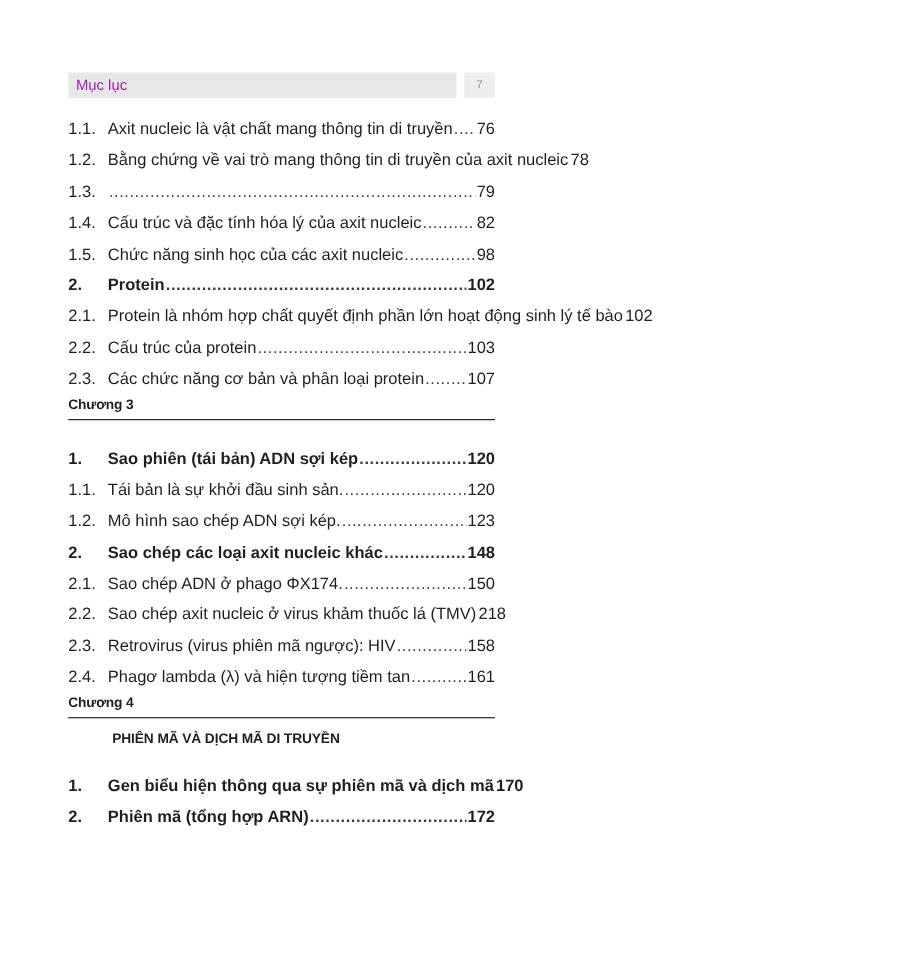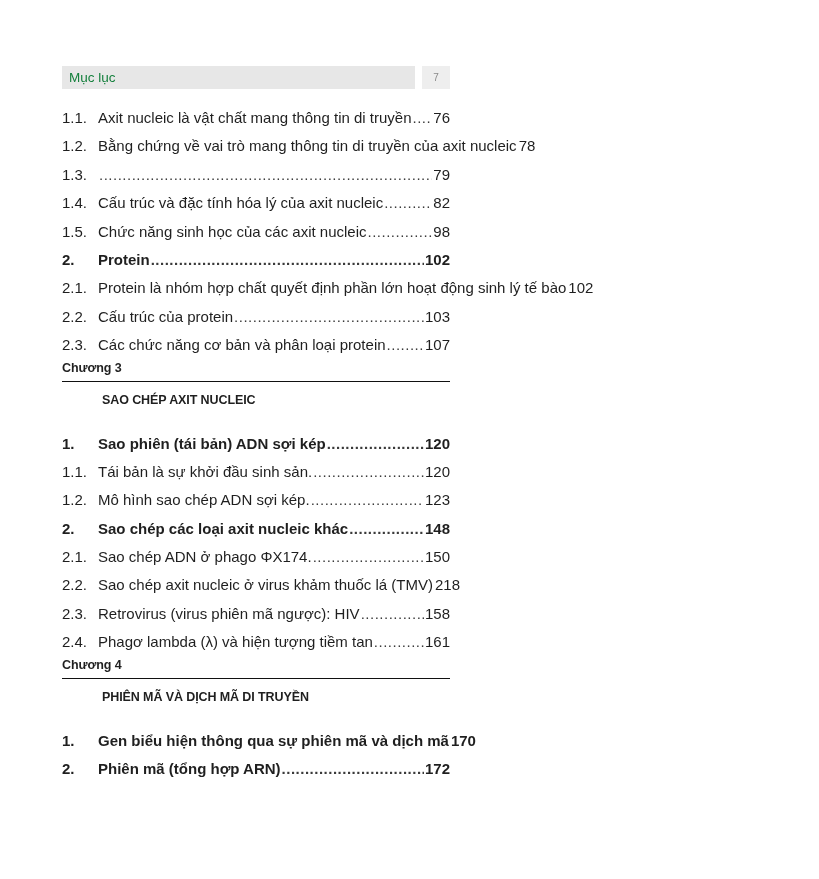--- a/index.html
+++ b/index.html
@@ -27,21 +27,21 @@
     gap: 7px;
     margin-bottom: 15px;
   }
   .header-bar {
     flex: 1;
     background: #e7e7e7;
     height: 23px;
     line-height: 23px;
     padding-left: 7px;
     font-size: 13.5px;
-    color: #15803d;
+    color: #a21caf;
   }
   .header-pagebox {
     width: 28px;
     height: 23px;
     line-height: 23px;
     background: #eeeeee;
     text-align: center;
     font-size: 10px;
     color: #8a8a8a;
   }
@@ -161,21 +161,20 @@
 
   <div class="toc-row">
     <span class="num">2.3.</span>
     <span class="title">Các chức năng cơ bản và phân loại protein</span>
     <span class="dots"></span>
     <span class="pg">107</span>
   </div>
 
   <div class="chapter">
     <div class="label">Chương 3</div>
-    <div class="subtitle">SAO CHÉP AXIT NUCLEIC</div>
   </div>
 
   <div class="toc-row bold">
     <span class="num">1.</span>
     <span class="title">Sao phiên (tái bản) ADN sợi kép</span>
     <span class="dots"></span>
     <span class="pg">120</span>
   </div>
 
   <div class="toc-row">

